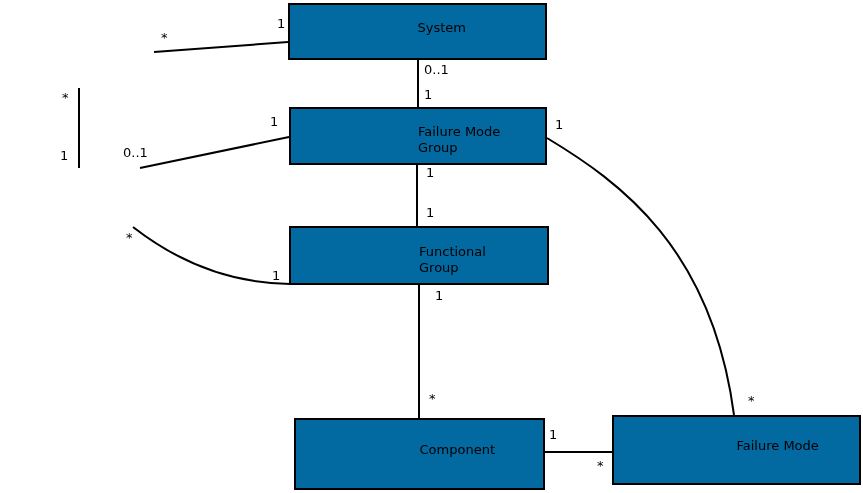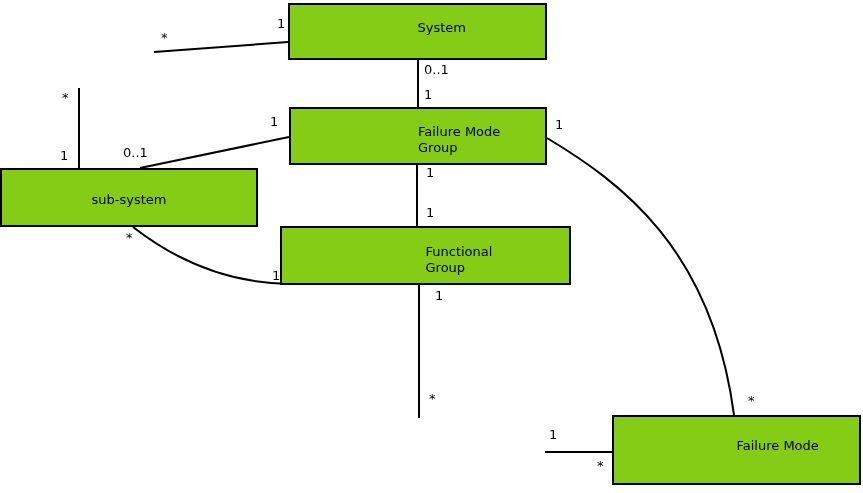--- a/index.html
+++ b/index.html
@@ -25,21 +25,21 @@
   }
   .edges line, .edges path {
     stroke: #000000;
     stroke-width: 2;
     fill: none;
   }
   .node {
     position: absolute;
     box-sizing: border-box;
     border: 2px solid #000000;
-    background: #84cc16;
+    background: #0369a1;
   }
   .node .label {
     position: absolute;
     left: 50%;
     top: 50%;
     margin-top: -12px;
     font-size: 13px;
     line-height: 16px;
     white-space: pre-line;
     text-align: left;
@@ -76,29 +76,29 @@
 
   <div class="node" style="left:288px; top:3px; width:259px; height:57px">
     <div class="label">System</div>
   </div>
 
   <div class="node" style="left:289px; top:107px; width:258px; height:58px">
     <div class="label">Failure Mode
 Group</div>
   </div>
 
-  <div class="node" style="left:0px; top:168px; width:258px; height:59px">
-    <div class="label centered">sub-system</div>
-  </div>
 
-  <div class="node" style="left:280px; top:226px; width:291px; height:59px">
+  <div class="node" style="left:289px; top:226px; width:260px; height:59px">
     <div class="label">Functional
 Group</div>
   </div>
 
+  <div class="node" style="left:294px; top:418px; width:251px; height:72px">
+    <div class="label">Component</div>
+  </div>
 
   <div class="node" style="left:612px; top:415px; width:249px; height:70px">
     <div class="label">Failure Mode</div>
   </div>
 
   <span class="mult" style="left:161px; top:31px">*</span>
   <span class="mult" style="left:277px; top:17px">1</span>
 
   <span class="mult" style="left:62px; top:91px">*</span>
   <span class="mult" style="left:60px; top:149px">1</span>

